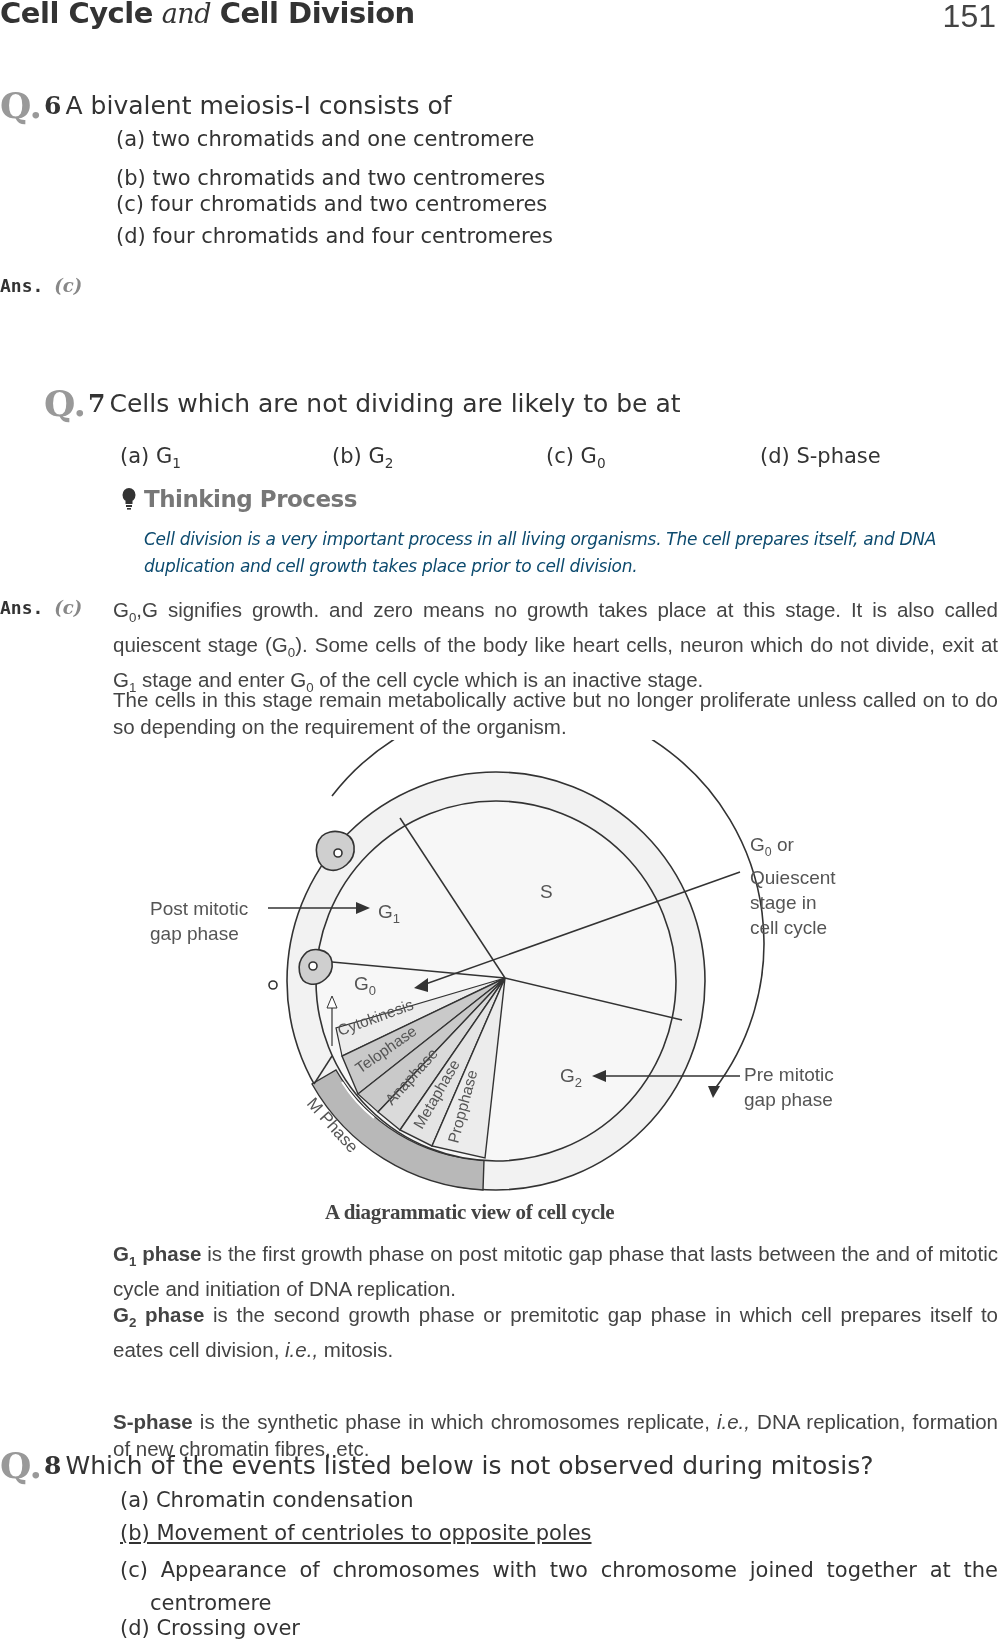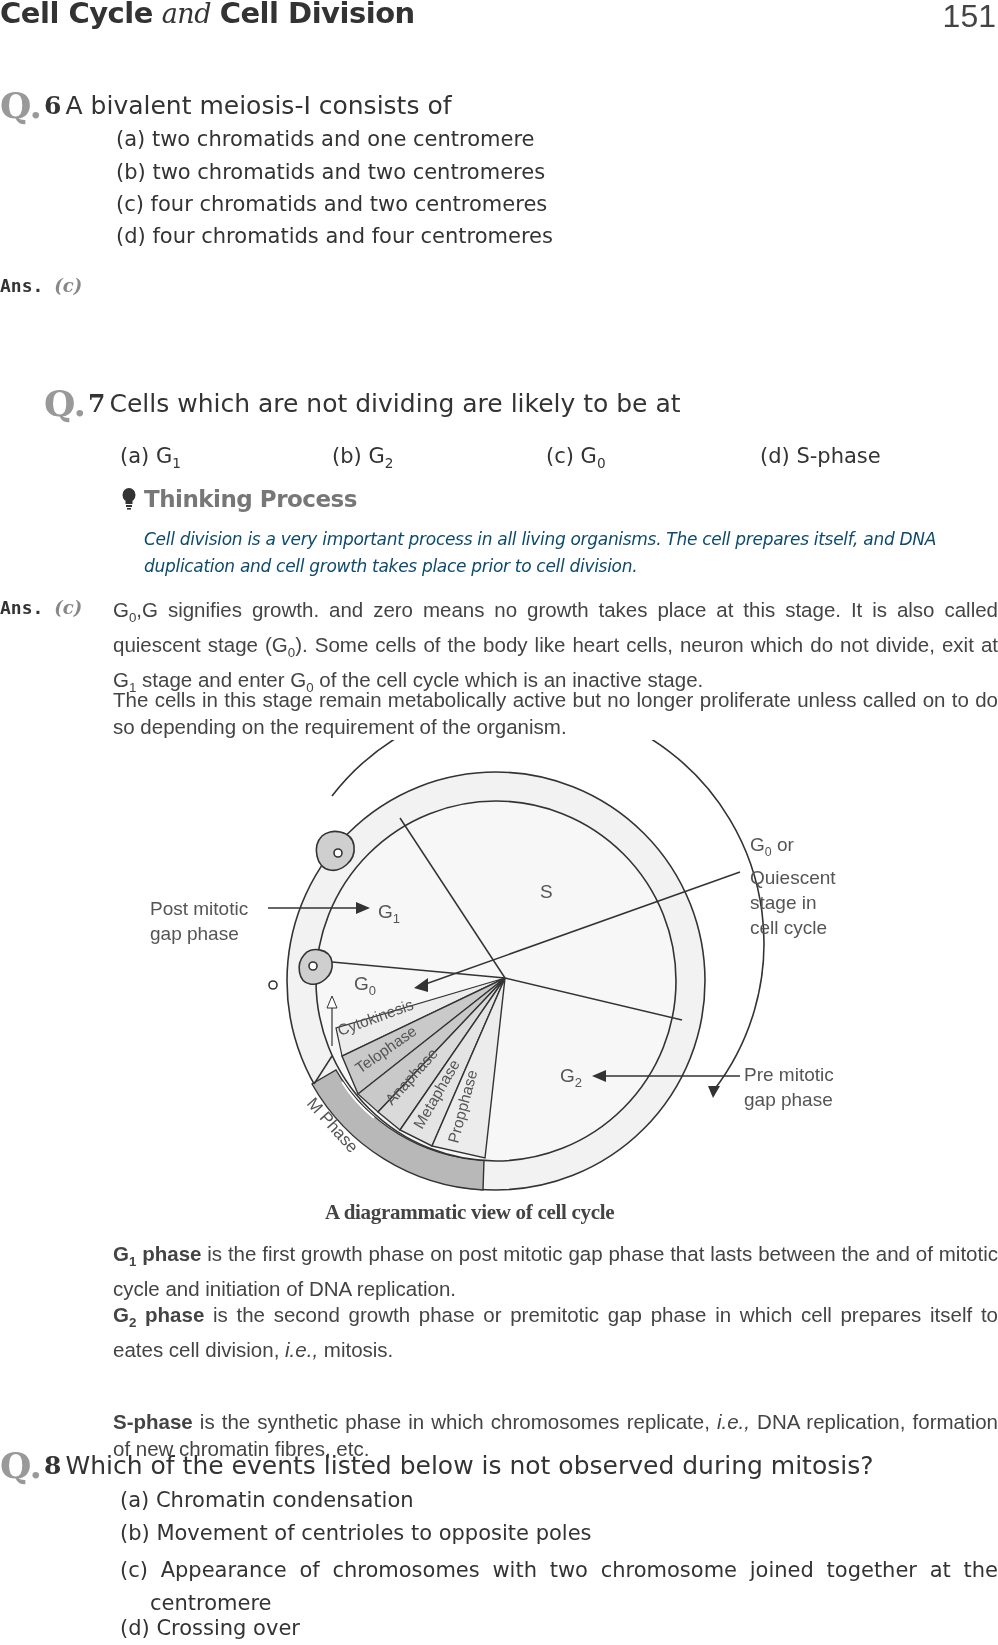--- a/index.html
+++ b/index.html
@@ -32,21 +32,21 @@
   <b>Cell Cycle</b>
   <span class="it">and</span>
   <b>Cell Division</b>
 </div>
 <div class="abs pageno">151</div>
 
 <div class="abs q" style="left:0;top:84px;">
   <span class="qmark">Q.</span><span class="qnum">6</span><span>A bivalent meiosis-I consists of</span>
 </div>
 <div class="abs opt" style="left:116px;top:127px;">(a) two chromatids and one centromere</div>
-<div class="abs opt" style="left:116px;top:160px;">(b) two chromatids and two centromeres</div>
+<div class="abs opt" style="left:116px;top:166px;">(b) two chromatids and two centromeres</div>
 <div class="abs opt" style="left:116px;top:192px;">(c) four chromatids and two centromeres</div>
 <div class="abs opt" style="left:116px;top:224px;">(d) four chromatids and four centromeres</div>
 
 <div class="abs ans" style="left:0;top:274px;width:998px;height:90px;">
   <span class="lbl"><span>Ans.</span> <i>(c)</i></span>
 </div>
 
 <div class="abs q" style="left:0;top:382px;padding-left:44px;">
   <span class="qmark">Q.</span><span class="qnum">7</span><span>Cells which are not dividing are likely to be at</span>
 </div>
@@ -164,15 +164,15 @@
   <b><span>G</span><sub>2</sub><span> phase</span></b><span> is the second growth phase or premitotic gap phase in which cell prepares itself to eates cell division, </span><i>i.e.,</i><span> mitosis.</span>
 </div>
 <div class="abs def para" style="left:113px;top:1408px;width:885px;">
   <b>S-phase</b><span> is the synthetic phase in which chromosomes replicate, </span><i>i.e.,</i><span> DNA replication, formation of new chromatin fibres, etc.</span>
 </div>
 
 <div class="abs q" style="left:0;top:1444px;">
   <span class="qmark">Q.</span><span class="qnum">8</span><span>Which of the events listed below is not observed during mitosis?</span>
 </div>
 <div class="abs opt" style="left:120px;top:1488px;">(a) Chromatin condensation</div>
-<div class="abs opt" style="left:120px;top:1521px;">(b) Movement of centrioles to opposite poles</div>
+<div class="abs opt" style="left:120px;top:1521px;text-decoration:underline;">(b) Movement of centrioles to opposite poles</div>
 <div class="abs opt para" style="left:120px;top:1554px;width:878px;padding-left:30px;text-indent:-30px;box-sizing:border-box;line-height:33px;">(c) Appearance of chromosomes with two chromosome joined together at the centromere</div>
 <div class="abs opt" style="left:120px;top:1616px;">(d) Crossing over</div>
 
 </body></html>

